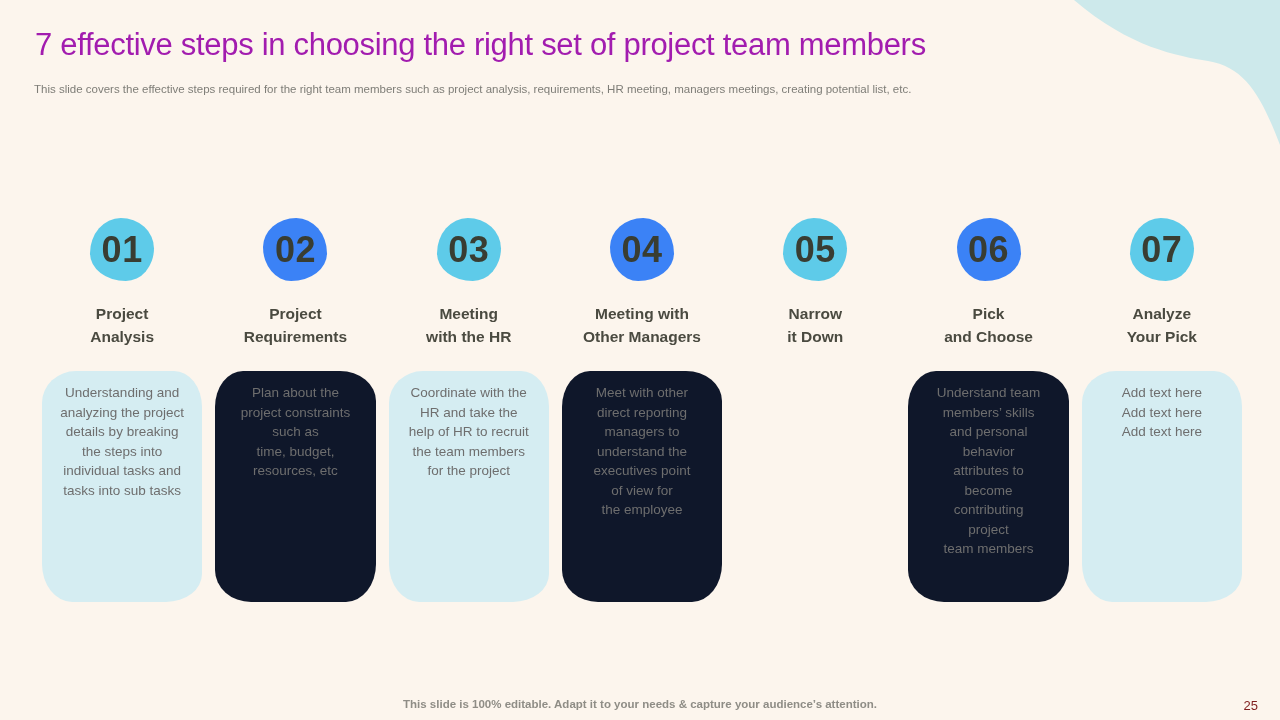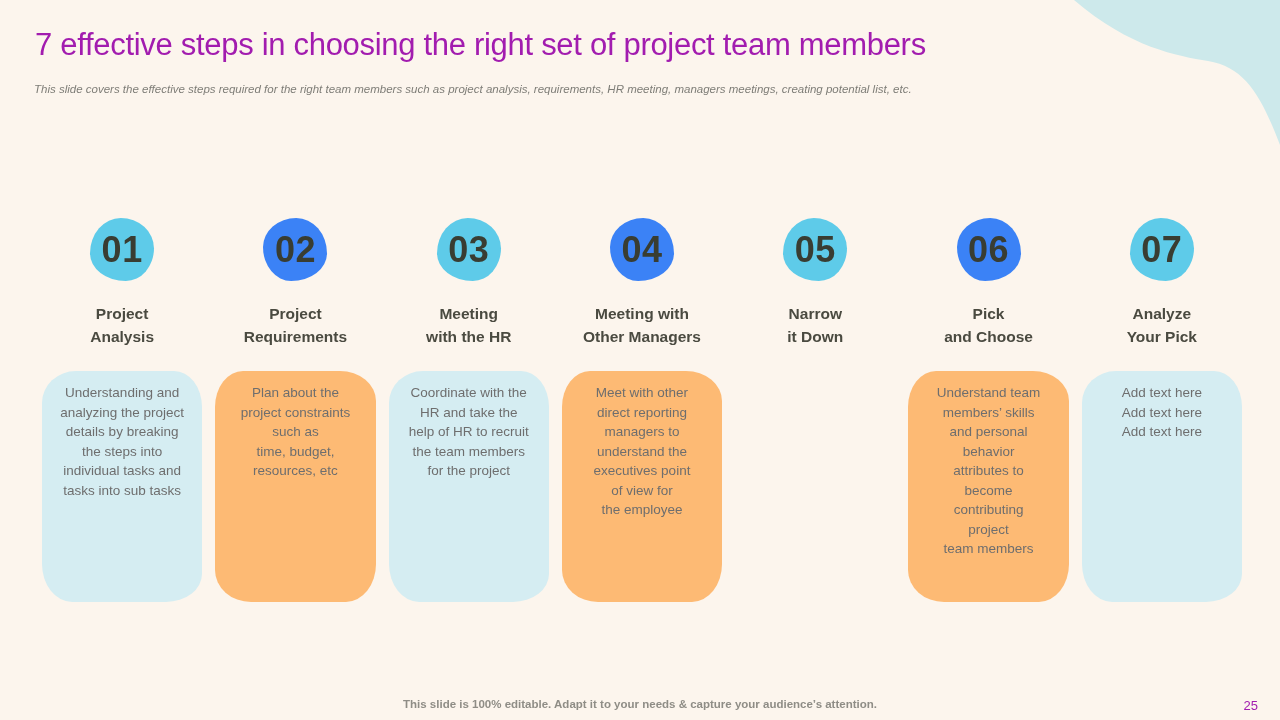--- a/index.html
+++ b/index.html
@@ -22,21 +22,20 @@
   .title {
     position: absolute; left: 35px; top: 27px;
     font-size: 31px; letter-spacing: -0.3px;
     color: #a21caf;
     white-space: nowrap;
   }
   .subtitle {
     position: absolute; left: 34px; top: 83px;
     font-size: 11.5px; color: #7e7d77;
     white-space: nowrap;
-    font-style: italic;
   }
 
   
   .columns {
     position: absolute; left: 42px; top: 218px;
     width: 1200px;
     display: flex; gap: 13px;
   }
   .column {
     flex: 1;
@@ -61,31 +60,31 @@
   .card {
     margin-top: 22px;
     width: 100%; height: 231px;
     box-sizing: border-box;
     padding: 12px 4px 0 4px;
     font-size: 13.5px; line-height: 19.5px; color: #6e6e6e;
     text-align: center;
     white-space: pre-line;
   }
   .card.blue  { background: #d5edf2; border-radius: 34px 28px 36px 30px / 32px 36px 28px 38px; }
-  .card.green { background: #fdba74; border-radius: 28px 36px 30px 36px / 36px 30px 38px 32px; }
+  .card.green { background: #0f172a; border-radius: 28px 36px 30px 36px / 36px 30px 38px 32px; }
 
   
   .footer-note {
     position: absolute; left: 0; bottom: 10px;
     width: 100%; text-align: center;
     font-size: 11.5px; color: #8f8d86; font-weight: bold;
   }
   .page-number {
     position: absolute; right: 22px; bottom: 7px;
-    font-size: 13px; color: #a21caf;
+    font-size: 13px; color: #7f1d1d;
   }
 </style>
 </head>
 <body>
 
 <svg class="corner-wave" viewBox="0 0 220 150" preserveAspectRatio="none">
   <path d="M14,0 C70,48 118,56 148,61 C186,67 202,98 220,145 L220,0 Z" fill="#cde9eb"></path>
 </svg>
 
 <div class="title">7 effective steps in choosing the right set of project team members</div>

